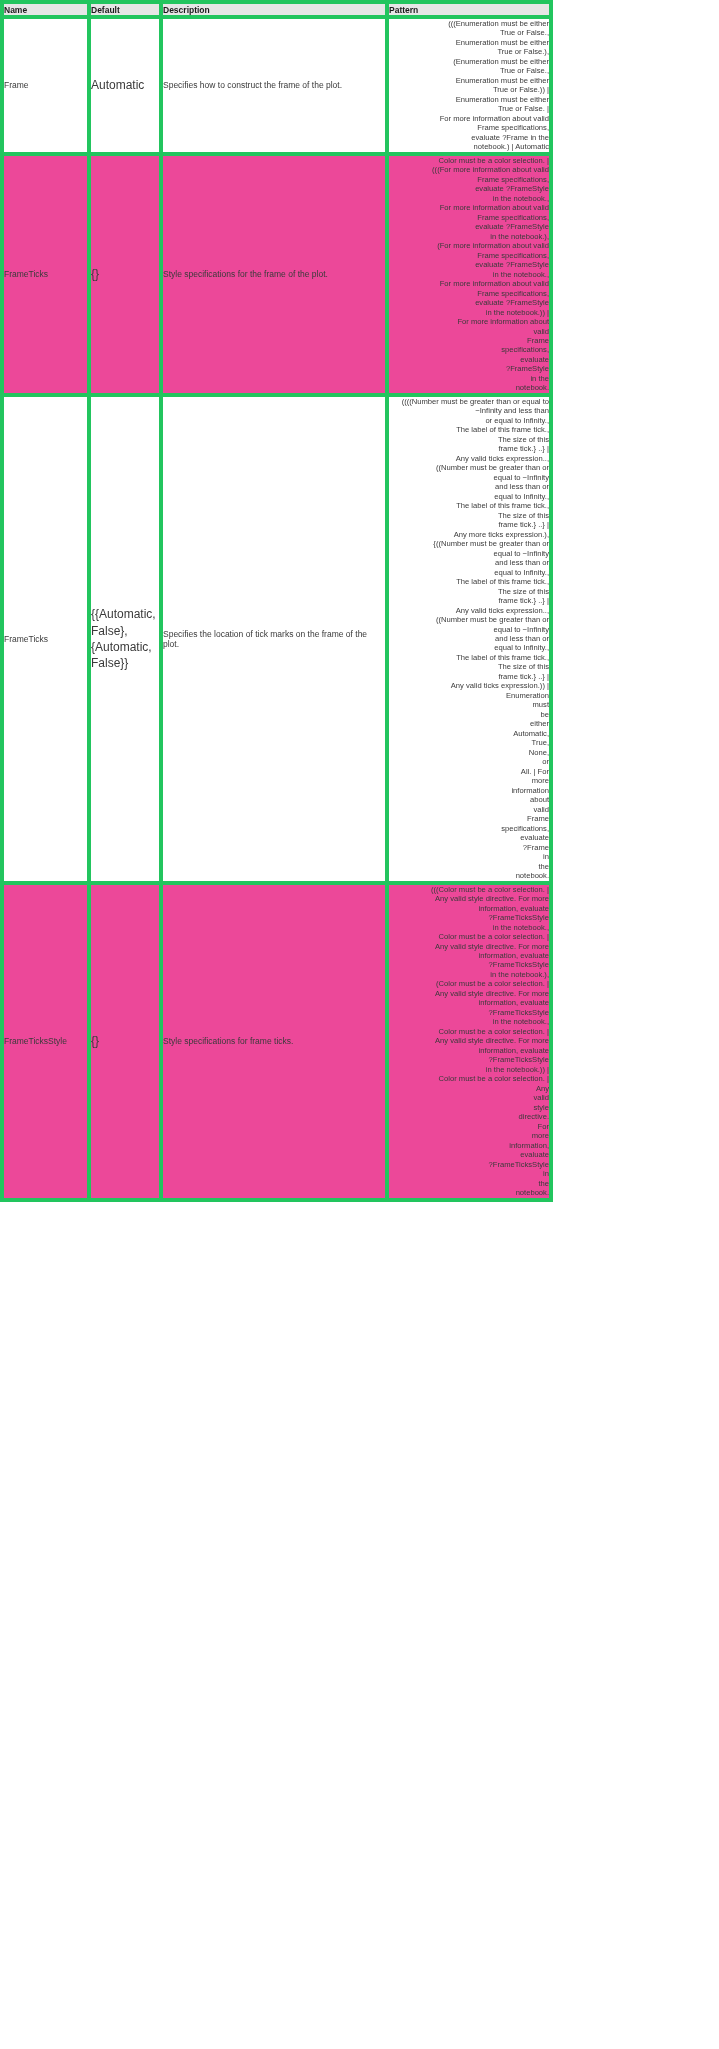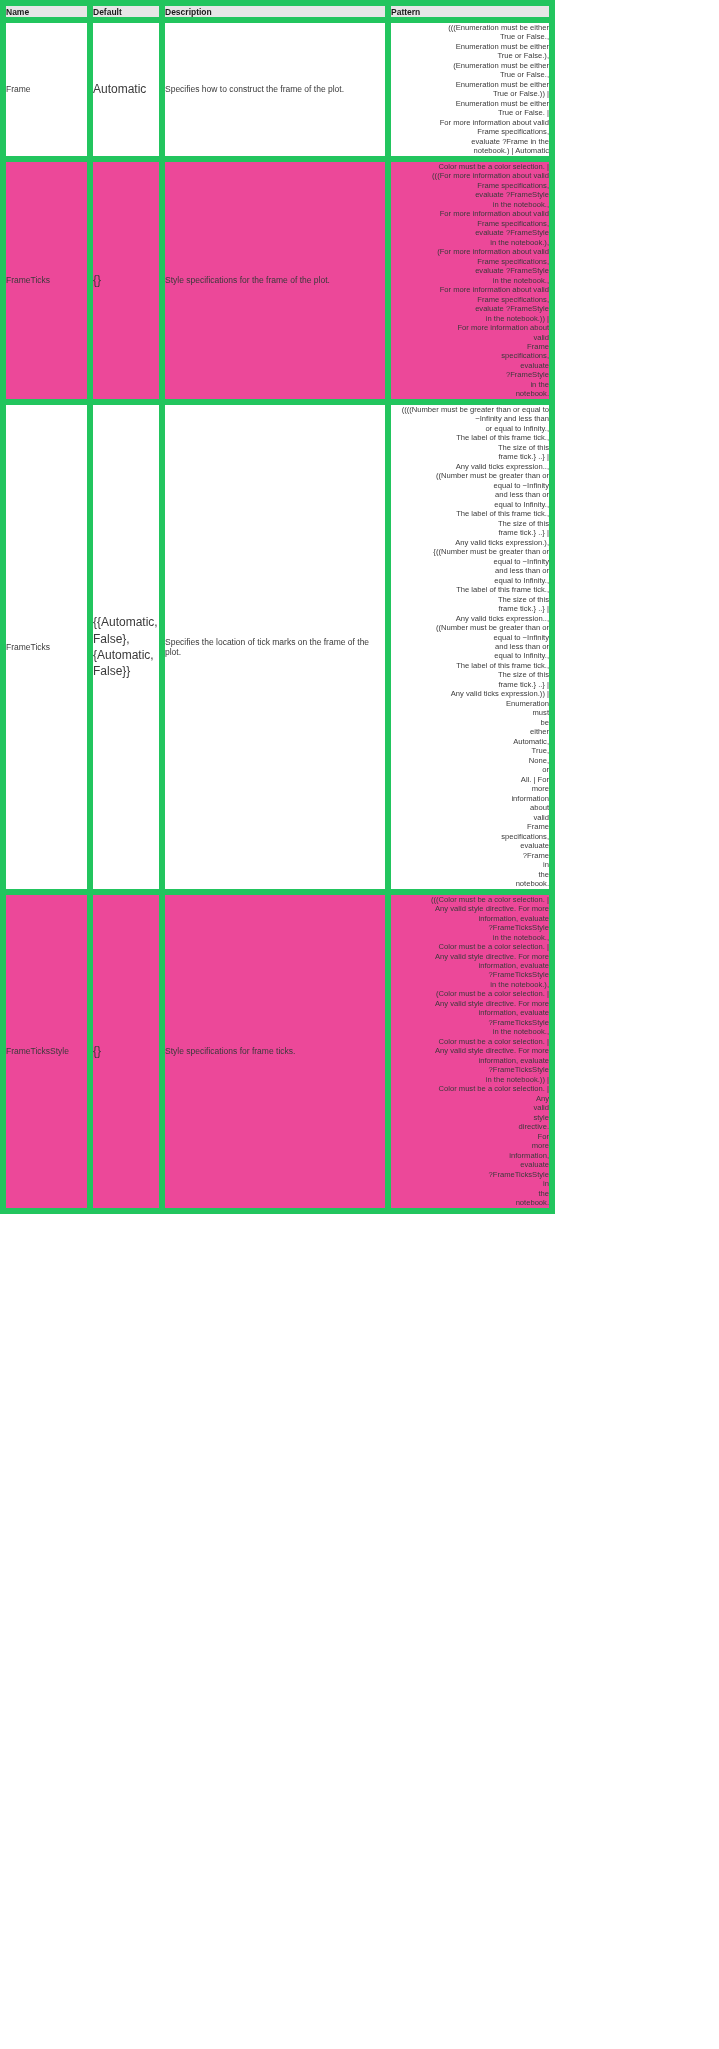--- a/index.html
+++ b/index.html
@@ -14,21 +14,21 @@
   }
   table.doc-table {
     border-collapse: collapse;
     width: 551px;
     table-layout: fixed;
     margin: 0;
     border: 1px solid #c8c8c8;
   }
   table.doc-table th,
   table.doc-table td {
-    border: 6px solid #22c55e;
+    border: 4px solid #22c55e;
     vertical-align: middle;
     padding: 0;
   }
   thead th {
     background: #e6e6e6;
     font-size: 8.5px;
     font-weight: bold;
     color: #1a1a1a;
     text-align: left;
     padding: 6px 6px 6px 6px;
@@ -162,21 +162,21 @@
           <span class="pat-line">The size of this</span>
           <span class="pat-line">frame tick.} ..} |</span>
           <span class="pat-line">Any valid ticks expression..,</span>
           <span class="pat-line">((Number must be greater than or</span>
           <span class="pat-line">equal to −Infinity</span>
           <span class="pat-line">and less than or</span>
           <span class="pat-line">equal to Infinity.,</span>
           <span class="pat-line">The label of this frame tick.,</span>
           <span class="pat-line">The size of this</span>
           <span class="pat-line">frame tick.} ..} |</span>
-          <span class="pat-line">Any valid ticks expression.),</span>
+          <span class="pat-line">Any more ticks expression.),</span>
           <span class="pat-line">{((Number must be greater than or</span>
           <span class="pat-line">equal to −Infinity</span>
           <span class="pat-line">and less than or</span>
           <span class="pat-line">equal to Infinity.,</span>
           <span class="pat-line">The label of this frame tick.,</span>
           <span class="pat-line">The size of this</span>
           <span class="pat-line">frame tick.} ..} |</span>
           <span class="pat-line">Any valid ticks expression..,</span>
           <span class="pat-line">((Number must be greater than or</span>
           <span class="pat-line">equal to −Infinity</span>

